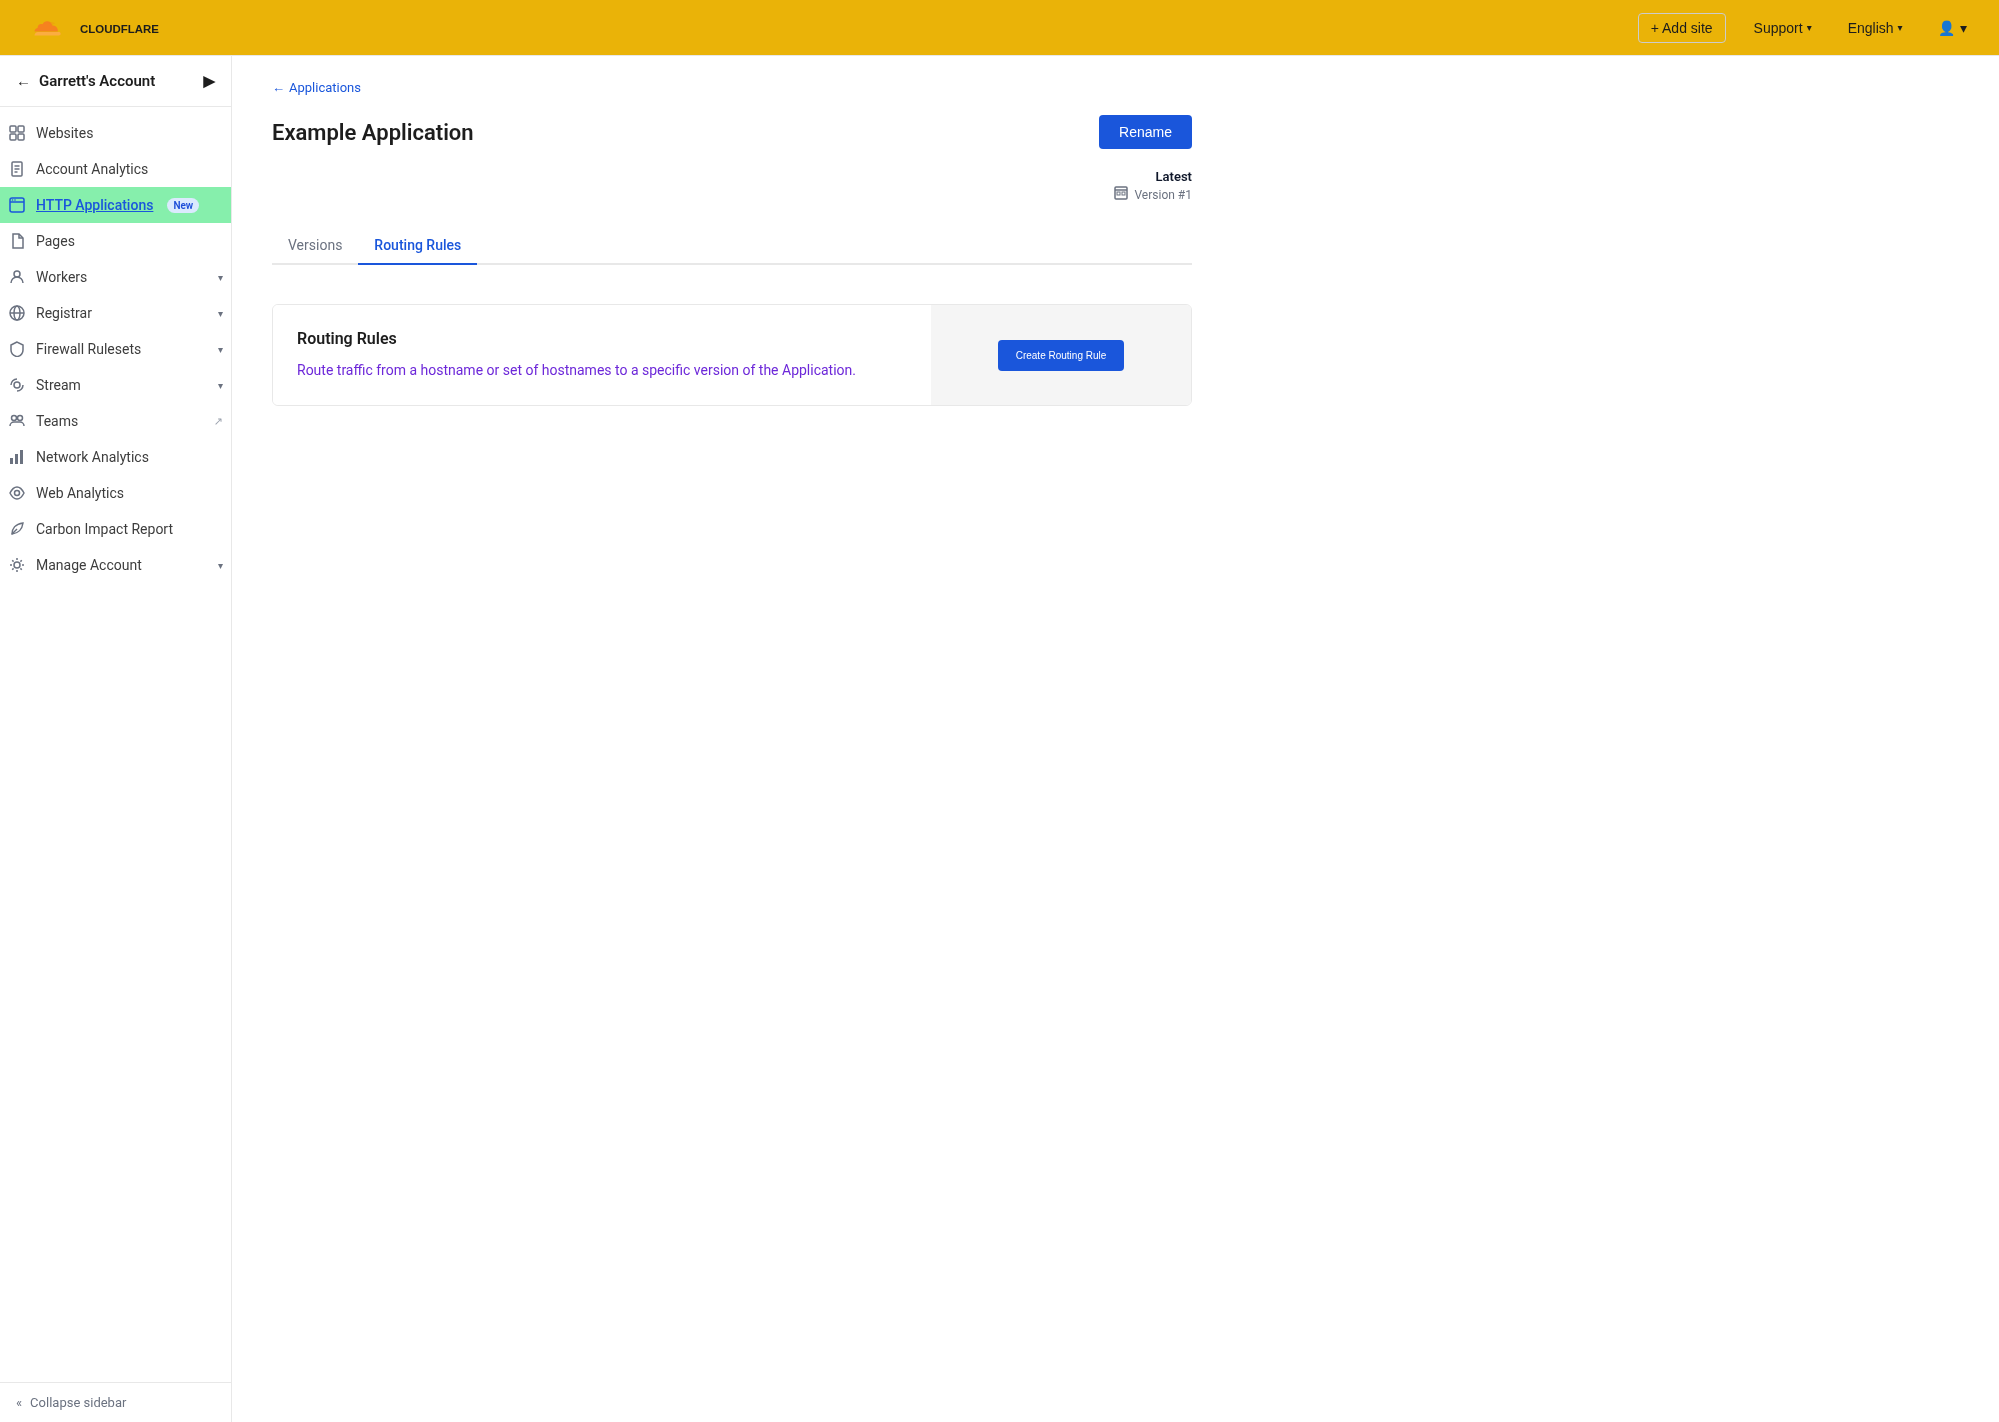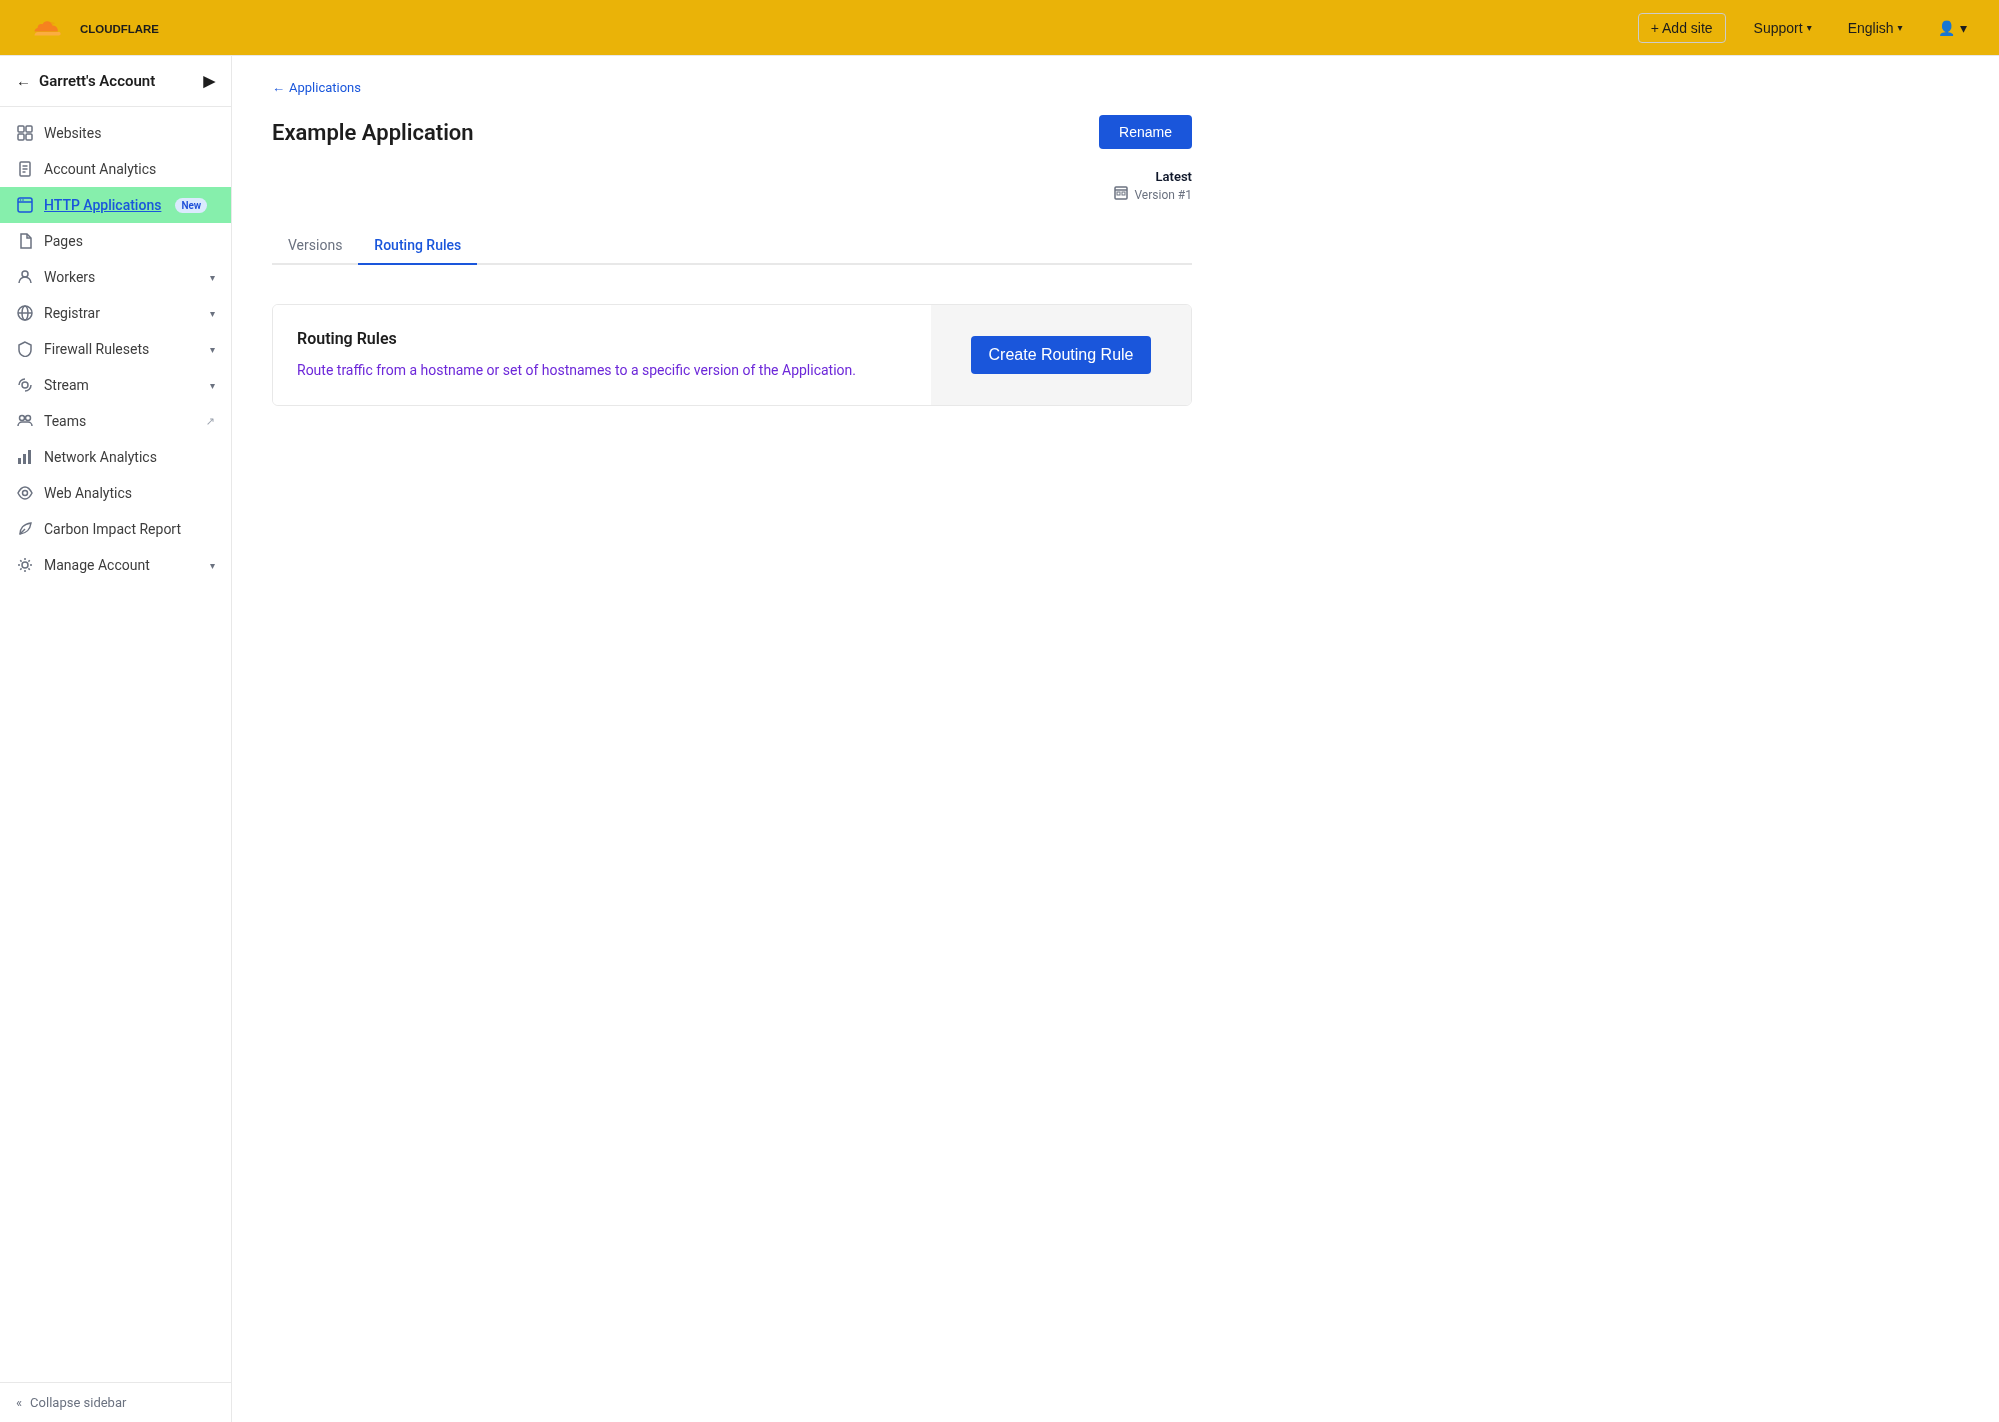--- a/index.html
+++ b/index.html
@@ -33,21 +33,21 @@
     }
     .sidebar-account {
       display: flex; align-items: center; justify-content: space-between;
       padding: 16px 16px; border-bottom: 1px solid #e8e8e8;
       font-weight: 600; font-size: 15px; cursor: pointer;
     }
     .sidebar-account-left { display: flex; align-items: center; gap: 8px; }
     .sidebar-nav { flex: 1; padding: 8px 0; }
     .sidebar-item {
       display: flex; align-items: center; gap: 10px;
-      padding: 9px 16px; cursor: pointer; color: #3d3d3d;
+      padding: 9px 8px; cursor: pointer; color: #3d3d3d;
       font-size: 14px; text-decoration: none; position: relative;
     }
     .sidebar-item.active { background: #86efac; color: #1a56db; font-weight: 500; }
     .sidebar-item.active .sidebar-item-label { text-decoration: underline; }
     .sidebar-item-icon { width: 18px; height: 18px; display: flex; align-items: center; justify-content: center; color: #6b7280; flex-shrink: 0; }
     .sidebar-item.active .sidebar-item-icon { color: #1a56db; }
     .sidebar-item-chevron { margin-left: auto; font-size: 10px; color: #6b7280; }
     .sidebar-item-external { margin-left: auto; font-size: 11px; color: #9ca3af; }
     .new-badge {
       background: #dbeafe; color: #1d4ed8; font-size: 10px; font-weight: 600;
@@ -97,21 +97,21 @@
     .routing-card-left {
       flex: 1; padding: 24px; background: #fff;
     }
     .routing-card-right {
       width: 260px; background: #f5f5f5; display: flex; align-items: center; justify-content: center; padding: 24px;
     }
     .routing-card-title { font-size: 16px; font-weight: 600; margin-bottom: 12px; }
     .routing-card-desc { font-size: 14px; color: #6d28d9; line-height: 1.5; }
     .create-routing-btn {
       background: #1a56db; color: #fff; border: none; border-radius: 4px;
-      padding: 10px 18px; font-size: 16px; font-weight: 500; cursor: pointer;
+      padding: 10px 18px; font-size: 10px; font-weight: 500; cursor: pointer;
       white-space: nowrap;
     }
   </style>
 </head>
 <body>
 
 <nav class="topnav">
   <div class="topnav-logo">
 
     <svg viewBox="0 0 55 36" fill="none" xmlns="http://www.w3.org/2000/svg">

